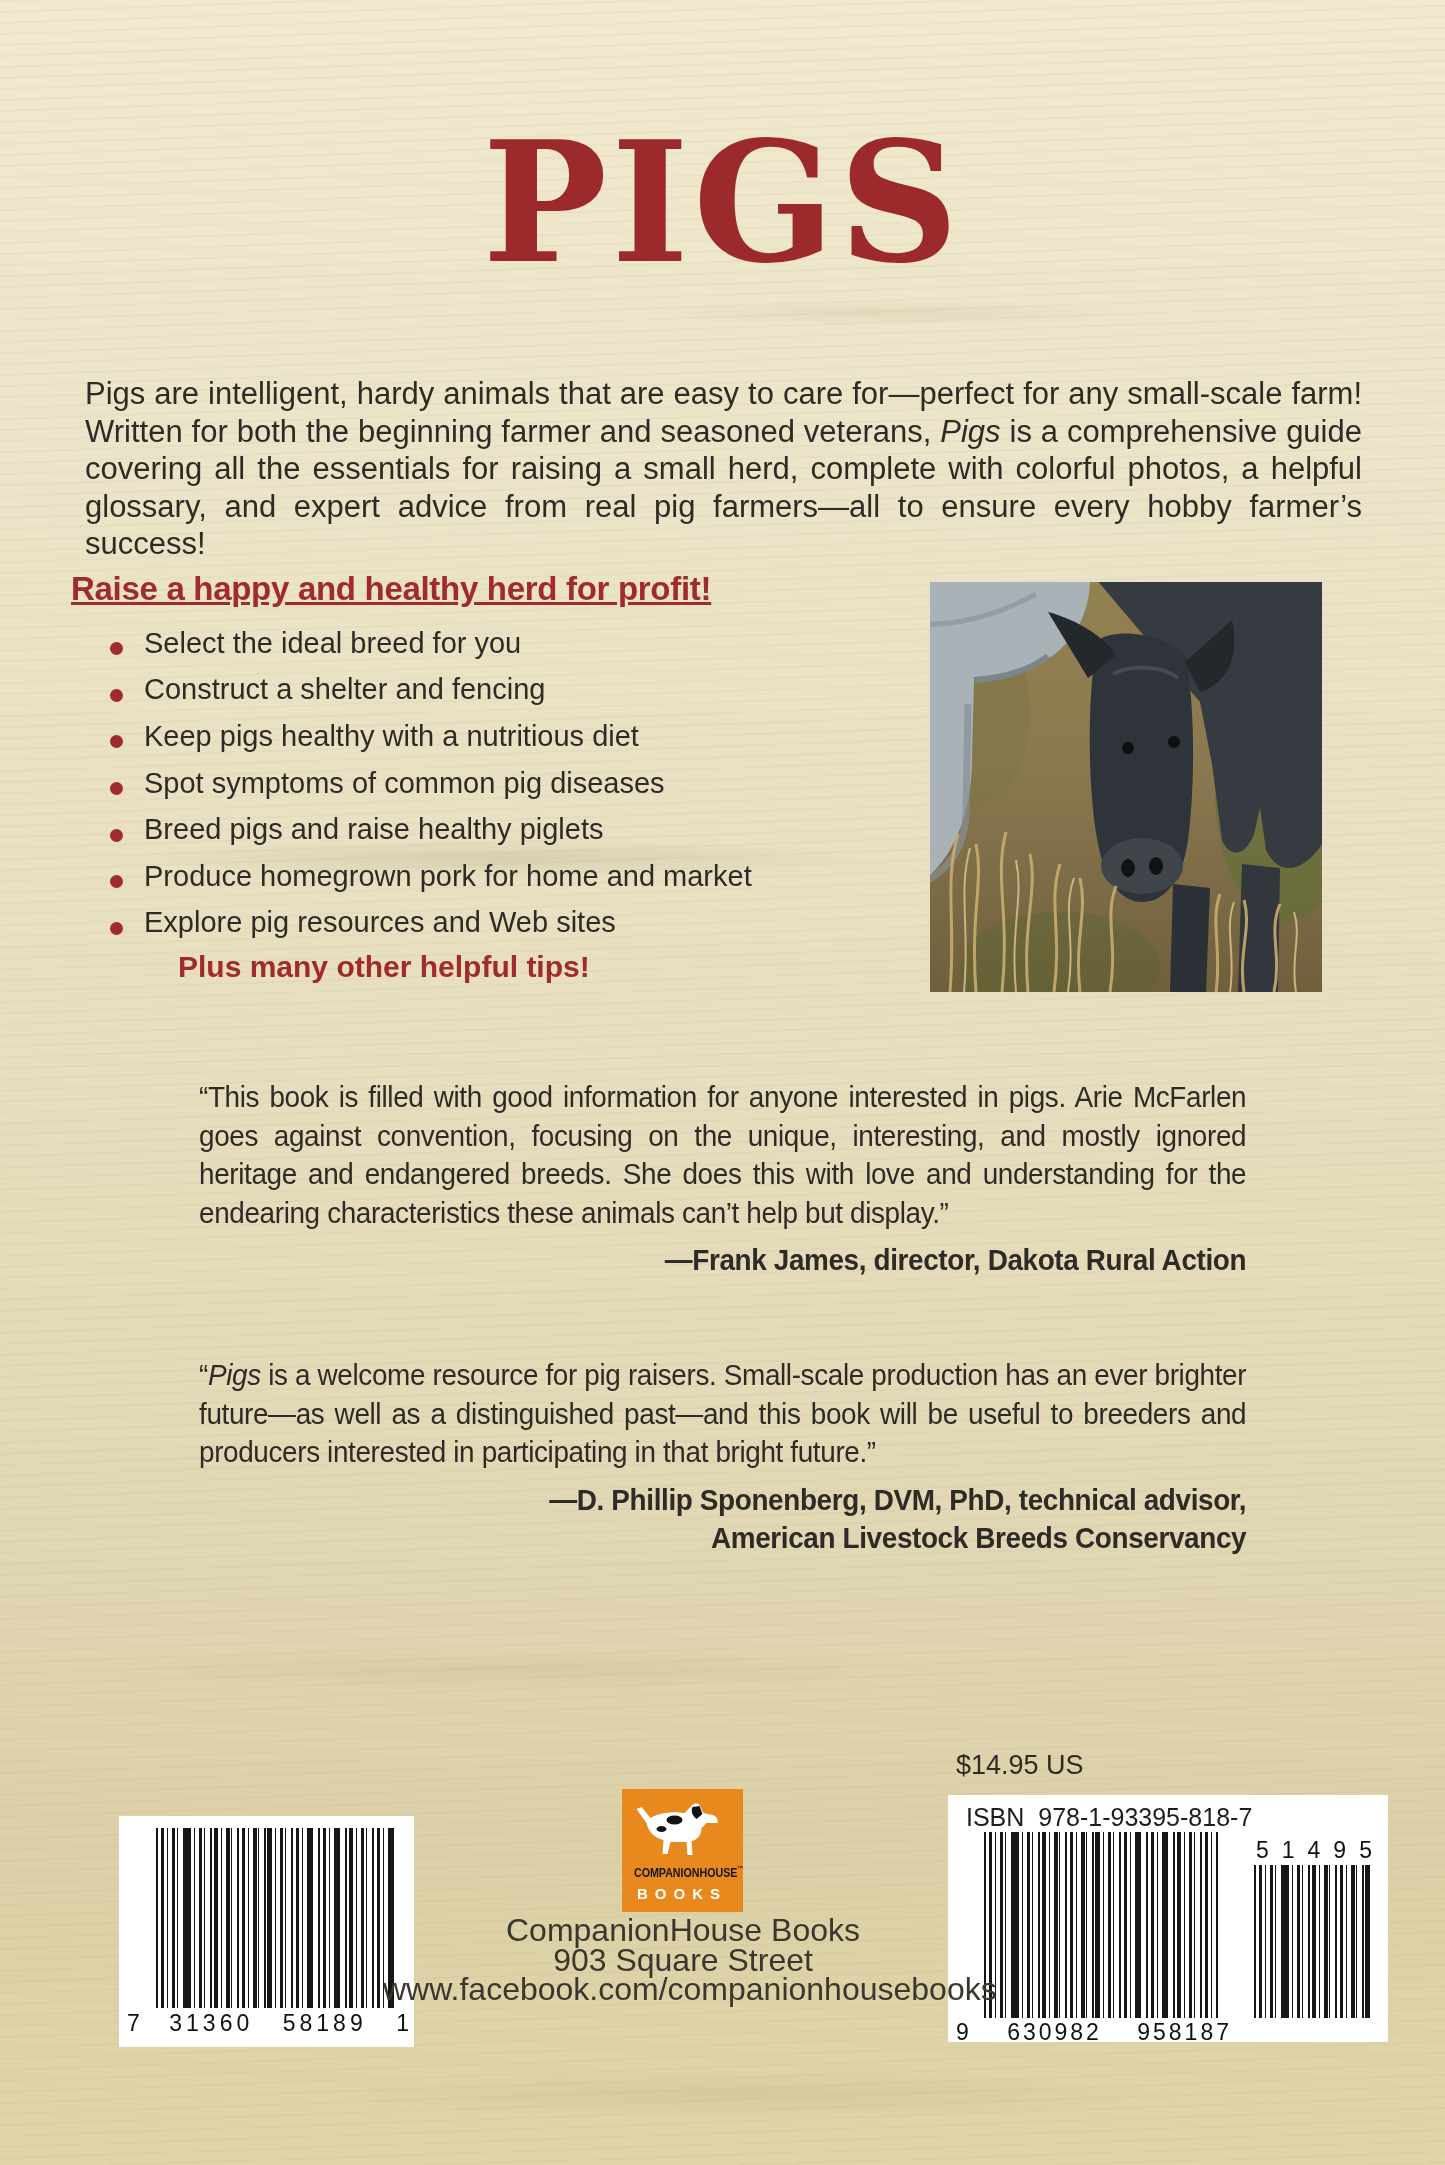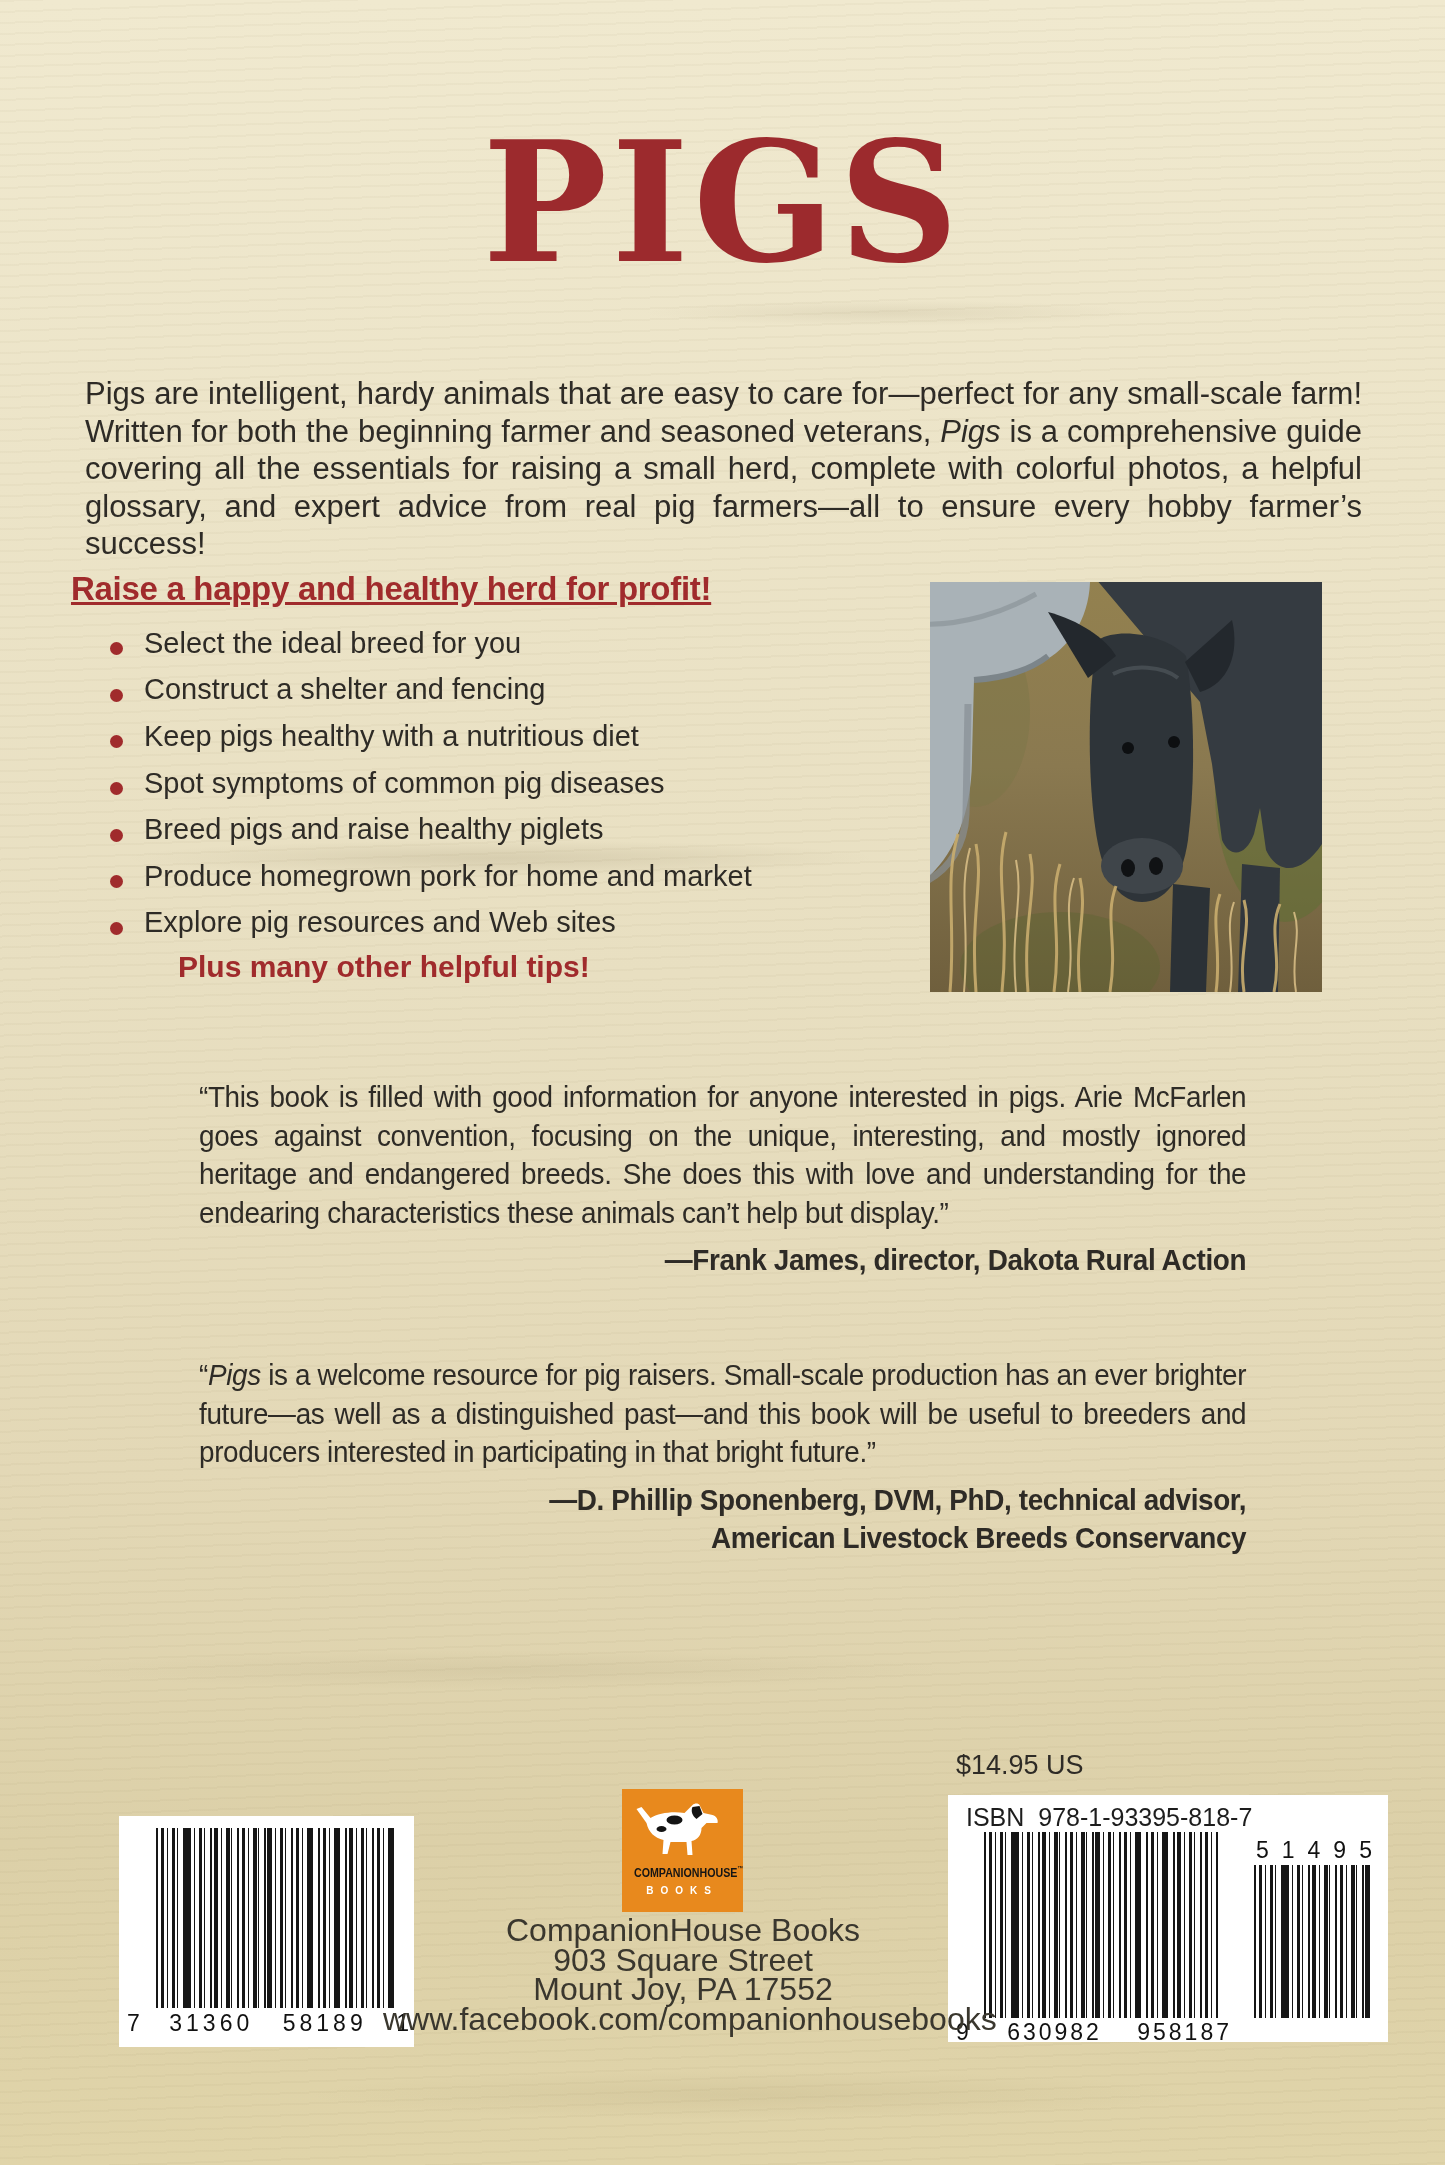--- a/index.html
+++ b/index.html
@@ -74,21 +74,21 @@
   .upc-box{left:119px;top:1816px;width:295px;height:231px;}
   .upc-bars{left:37px;top:12px;width:240px;height:180px;}
   .upc-digits{position:absolute;left:8px;top:194px;width:282px;display:flex;justify-content:space-between;font-size:23px;color:#111;}
   .upc-digits .grp{letter-spacing:4px;}
 
   .logo{position:absolute;left:622px;top:1789px;width:121px;height:123px;background:#e8891d;}
   .logo-dog{position:absolute;left:8px;top:12px;width:105px;height:62px;}
   .logo-name{position:absolute;left:0;top:76px;width:121px;text-align:center;font-size:13px;font-weight:bold;color:#151515;white-space:nowrap;}
   .logo-name .inner{display:inline-block;transform:scaleX(0.82);transform-origin:center;}
   .logo-tm{font-size:7px;vertical-align:top;}
-  .logo-books{position:absolute;left:0;top:96px;width:113px;text-align:center;font-size:10px;font-weight:bold;color:#ffffff;letter-spacing:7px;text-indent:7px;}
+  .logo-books{position:absolute;left:0;top:96px;width:113px;text-align:center;font-size:15px;font-weight:bold;color:#ffffff;letter-spacing:7px;text-indent:7px;}
 
   .address{position:absolute;left:383px;top:1916px;width:600px;text-align:center;font-size:32px;line-height:29.5px;color:#3a372e;}
 </style>
 </head>
 <body>
 
 <div class="cover">
   <div class="smudge s1"></div>
   <div class="smudge s2"></div>
   <div class="smudge s3"></div>
@@ -231,16 +231,15 @@
       <ellipse cx="42" cy="19" rx="8" ry="4.5" fill="#141414"></ellipse>
       <ellipse cx="29" cy="28" rx="5" ry="3" fill="#141414"></ellipse>
     </svg>
     <div class="logo-name"><span class="inner"><span>COMPANIONHOUSE</span><span class="logo-tm">™</span></span></div>
     <div class="logo-books">BOOKS</div>
   </div>
 
   <div class="address">
     <div>CompanionHouse Books</div>
     <div>903 Square Street</div>
-    <div>Mount Joy, PA 17552</div>
     <div>www.facebook.com/companionhousebooks</div>
   </div>
 </div>
 
 </body></html>

